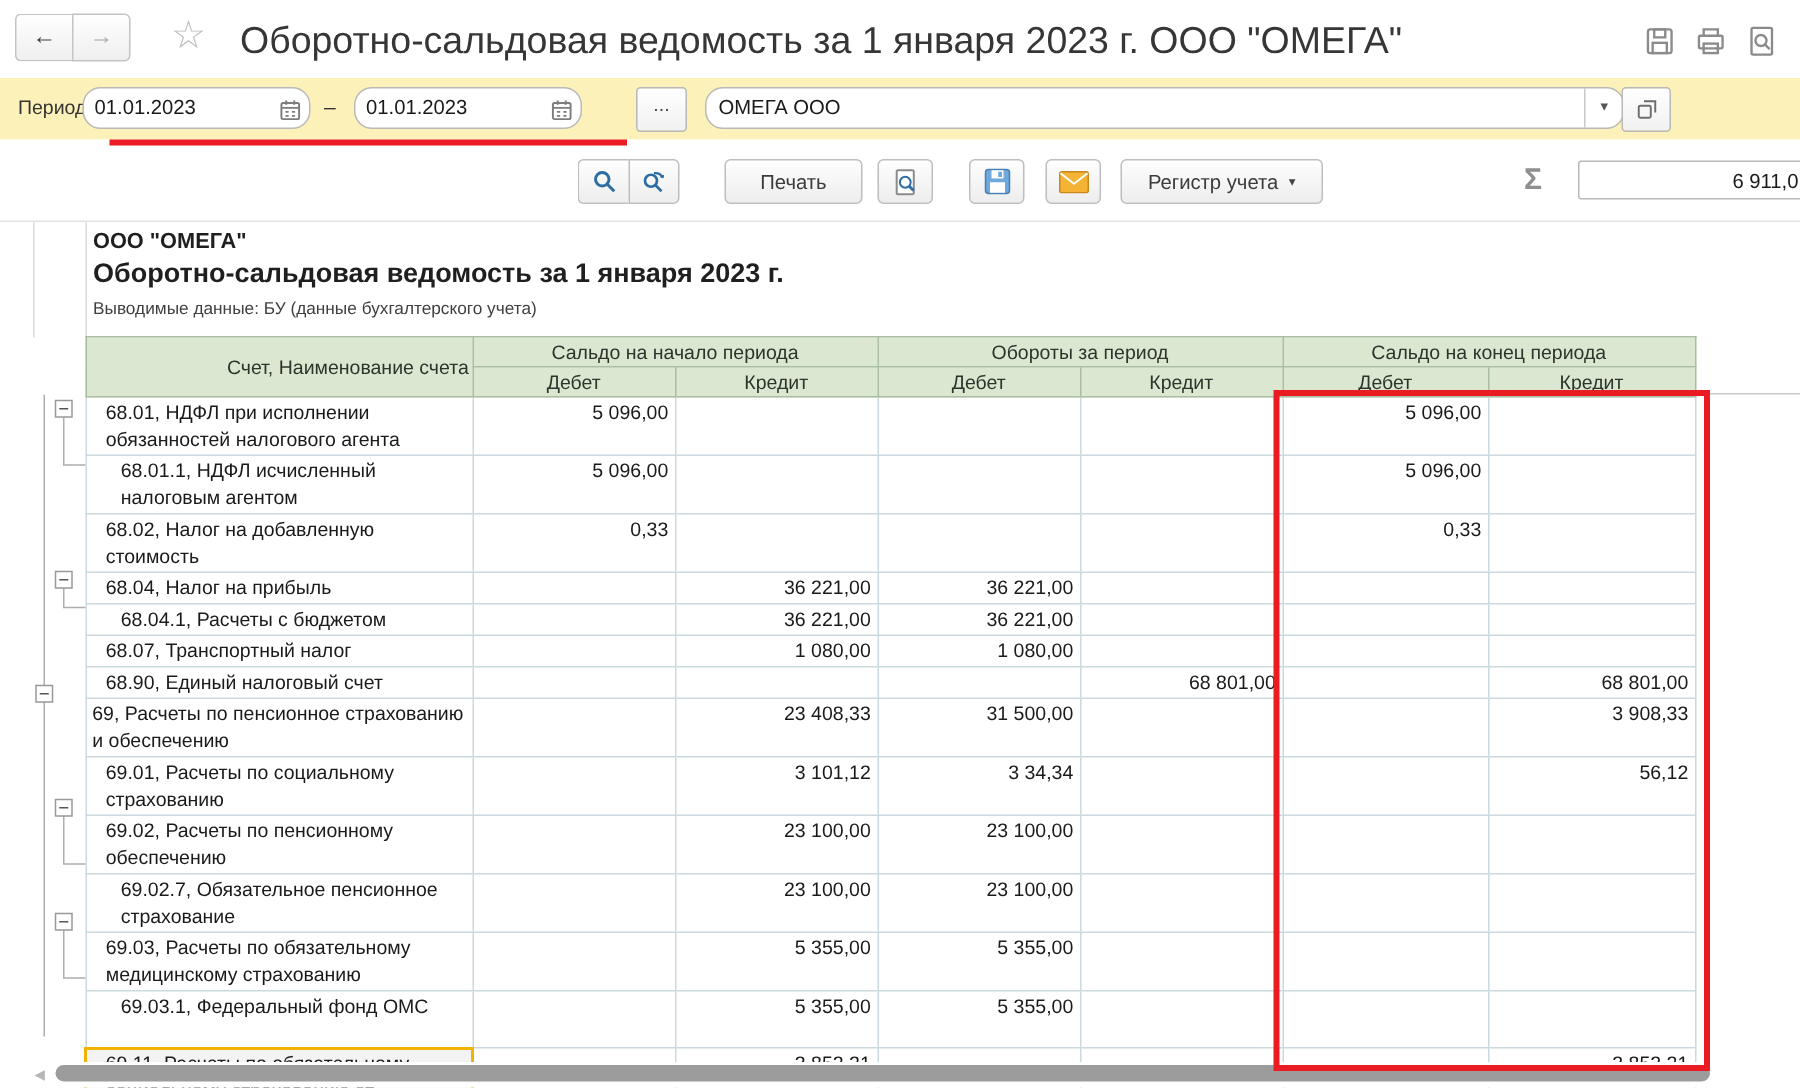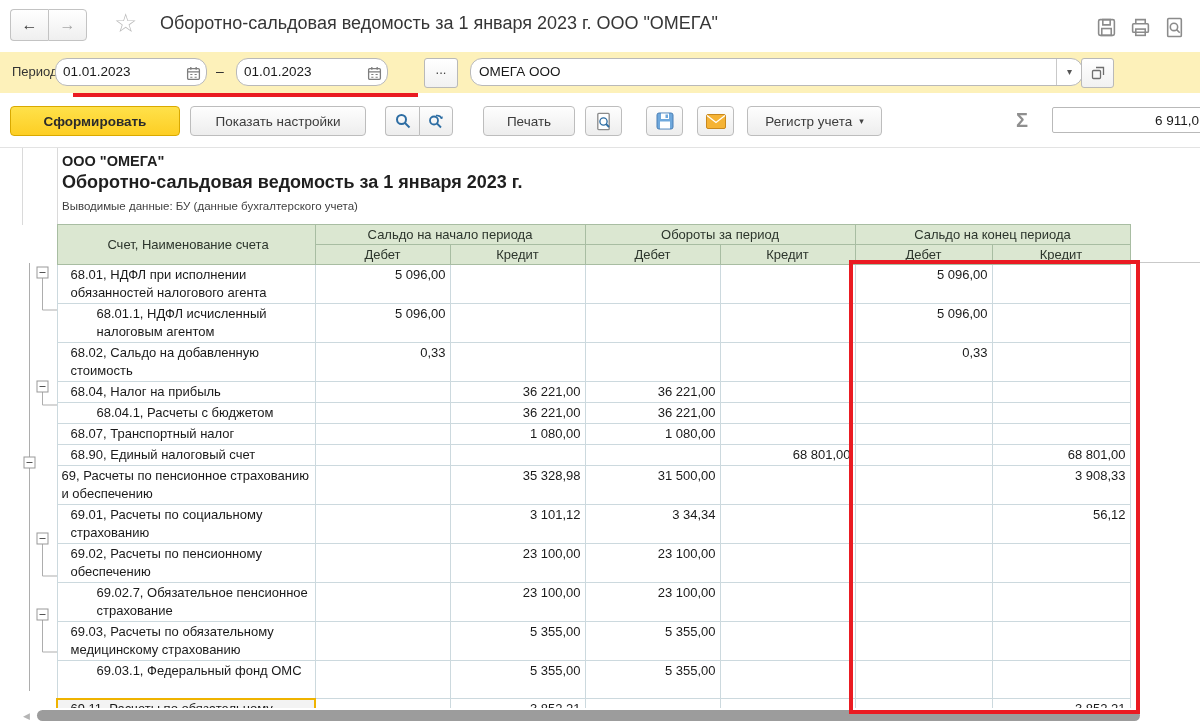--- a/index.html
+++ b/index.html
@@ -6,21 +6,21 @@
   body{width:1200px;height:725px;position:relative;overflow:hidden;background:#fff;
        font-family:"Liberation Sans",sans-serif;color:#333;-webkit-font-smoothing:antialiased}
   
   .titlebar{position:absolute;left:0;top:0;width:1200px;height:52px;background:#fff}
   .navgroup{position:absolute;left:10px;top:9px;display:flex}
   .navbtn{width:37px;height:30px;border:1px solid #c3c3c3;background:linear-gradient(#fff,#efefef);
           display:flex;align-items:center;justify-content:center;font-size:16px;cursor:pointer}
   .navbtn.back{border-radius:4px 0 0 4px;color:#3f3f3f;border-right:none}
   .navbtn.fwd{border-radius:0 4px 4px 0;color:#a8a8a8}
   .star{position:absolute;left:114px;top:8px;font-size:26px;color:#bcbcbc;line-height:30px}
-  .wtitle{position:absolute;left:160px;top:13px;font-size:18px;color:#363636;white-space:nowrap}
+  .wtitle{position:absolute;left:160px;top:13px;font-size:25px;color:#363636;white-space:nowrap}
   .topicons{position:absolute;right:14px;top:15px;display:flex;gap:10px}
   .topicons .icbtn{width:24px;height:24px;display:flex;align-items:center;justify-content:center;cursor:pointer}
   
   .periodbar{position:absolute;left:0;top:52px;width:1200px;height:41px;background:#fdf1ba}
   .plabel{position:absolute;left:12px;top:12px;font-size:13px;color:#333}
   .field{position:absolute;top:6px;height:26px;background:#fff;border:1px solid #b9b9b9;border-radius:12px;
          font-size:13.5px;line-height:26px;color:#1a1a1a}
   .datefld{width:143px;padding-left:7px}
   .datefld .cal{position:absolute;right:5px;top:5px}
   .dash{position:absolute;left:216px;top:11px;font-size:14px;color:#333}
@@ -49,25 +49,25 @@
   .tbsep{position:absolute;left:0;top:147px;width:1200px;height:1px;background:#e3e3e3}
   
   .vline{position:absolute;width:1px;background:#dadada}
   .rorg{position:absolute;left:62px;top:153px;font-size:14.5px;font-weight:bold;color:#1f1f1f}
   .rtitle{position:absolute;left:62px;top:172px;font-size:18px;font-weight:bold;color:#1f1f1f}
   .rsub{position:absolute;left:62px;top:200px;font-size:11.5px;color:#3f3f3f}
   table.rep{position:absolute;left:22px;top:224px;border-collapse:collapse;table-layout:fixed;font-size:13px;color:#1a1a1a}
   table.rep th,table.rep td{box-sizing:border-box}
   th.hd{background:#dbe7d1;border:1px solid #a8bda2;font-weight:normal;font-size:13px;color:#2c352c;
         text-align:center;padding:0 2px;height:20px}
-  th.hd.acc{text-align:center;padding-left:6px}
+  th.hd.acc{text-align:right;padding-left:6px}
   td.gut{border:none;background:#fff}
   td.acc{border:1px solid #ccd9de;vertical-align:top;line-height:18px;padding-top:1px;padding-right:3px;overflow:hidden}
   td.num{border:1px solid #ccd9de;vertical-align:top;text-align:right;line-height:18px;padding:1px 4px 0 2px;white-space:nowrap}
-  .ind0{padding-left:4px}.ind1{padding-left:13px}.ind2{padding-left:39px}
+  .ind0{padding-left:4px}.ind1{padding-left:13px}.ind2{padding-left:23px}
   td.sel{background:#f3f3f3;outline:2px solid #efb300;outline-offset:-1px}
   #rows tr{height:38px}
   #rows tr:nth-child(4),#rows tr:nth-child(5),#rows tr:nth-child(6),#rows tr:nth-child(7){height:19px}
   #rows tr:nth-child(14){height:31px}
   .hdrext{position:absolute;left:1130px;top:262px;width:70px;height:1px;background:#c9c9c9}
   .tree{position:absolute;left:22px;top:263px;pointer-events:none}
   
   .ann-underline{position:absolute;left:73px;top:93px;width:345px;height:4px;background:#ea1b22;z-index:30}
   .ann-rect{position:absolute;left:849px;top:260px;width:283px;height:446px;border:4px solid #ea1b22;z-index:20;pointer-events:none}
   
@@ -144,26 +144,20 @@
   </div>
   <div class="openbtn">
     <svg width="14" height="14" viewBox="0 0 14 14" fill="none" stroke="#6e6e6e" stroke-width="1.3">
       <rect x="1.5" y="4.5" width="8" height="8" rx="1"></rect>
         <path d="M5 1.5 h7.5 V9"></path>
     </svg>
   </div>
 </div>
 
 <div class="toolbar">
-  <div class="tbtn primary" style="left:10px;width:170px">
-      <span>Сформировать</span>
-    </div>
-  <div class="tbtn" style="left:190px;width:176px">
-      <span>Показать настройки</span>
-    </div>
   <div class="iconpair" style="left:385px">
     <div class="half">
       <svg width="18" height="18" viewBox="0 0 18 18" fill="none" stroke="#2d6da3" stroke-width="2">
         <circle cx="7.5" cy="7.5" r="4.5"></circle>
           <path d="M11 11 l4.5 4.5"></path>
       </svg>
     </div>
     <div class="half">
       <svg width="18" height="18" viewBox="0 0 18 18" fill="none">
         <circle cx="7" cy="8.5" r="4" stroke="#2d6da3" stroke-width="1.8"></circle>
@@ -257,21 +251,21 @@
         <td class="acc ind2">68.01.1, НДФЛ исчисленный налоговым агентом</td>
         <td class="num">5 096,00</td>
         <td class="num"></td>
         <td class="num"></td>
         <td class="num"></td>
         <td class="num">5 096,00</td>
         <td class="num"></td>
       </tr>
       <tr>
         <td class="gut"></td>
-        <td class="acc ind1">68.02, Сальдо на добавленную стоимость</td>
+        <td class="acc ind1">68.02, Налог на добавленную стоимость</td>
         <td class="num">0,33</td>
         <td class="num"></td>
         <td class="num"></td>
         <td class="num"></td>
         <td class="num">0,33</td>
         <td class="num"></td>
       </tr>
       <tr>
         <td class="gut"></td>
         <td class="acc ind1">68.04, Налог на прибыль</td>
@@ -309,21 +303,21 @@
         <td class="num"></td>
         <td class="num"></td>
         <td class="num">68 801,00</td>
         <td class="num"></td>
         <td class="num">68 801,00</td>
       </tr>
       <tr>
         <td class="gut"></td>
         <td class="acc ind0">69, Расчеты по пенсионное страхованию и обеспечению</td>
         <td class="num"></td>
-        <td class="num">35 328,98</td>
+        <td class="num">23 408,33</td>
         <td class="num">31 500,00</td>
         <td class="num"></td>
         <td class="num"></td>
         <td class="num">3 908,33</td>
       </tr>
       <tr>
         <td class="gut"></td>
         <td class="acc ind1">69.01, Расчеты по социальному страхованию</td>
         <td class="num"></td>
         <td class="num">3 101,12</td>

